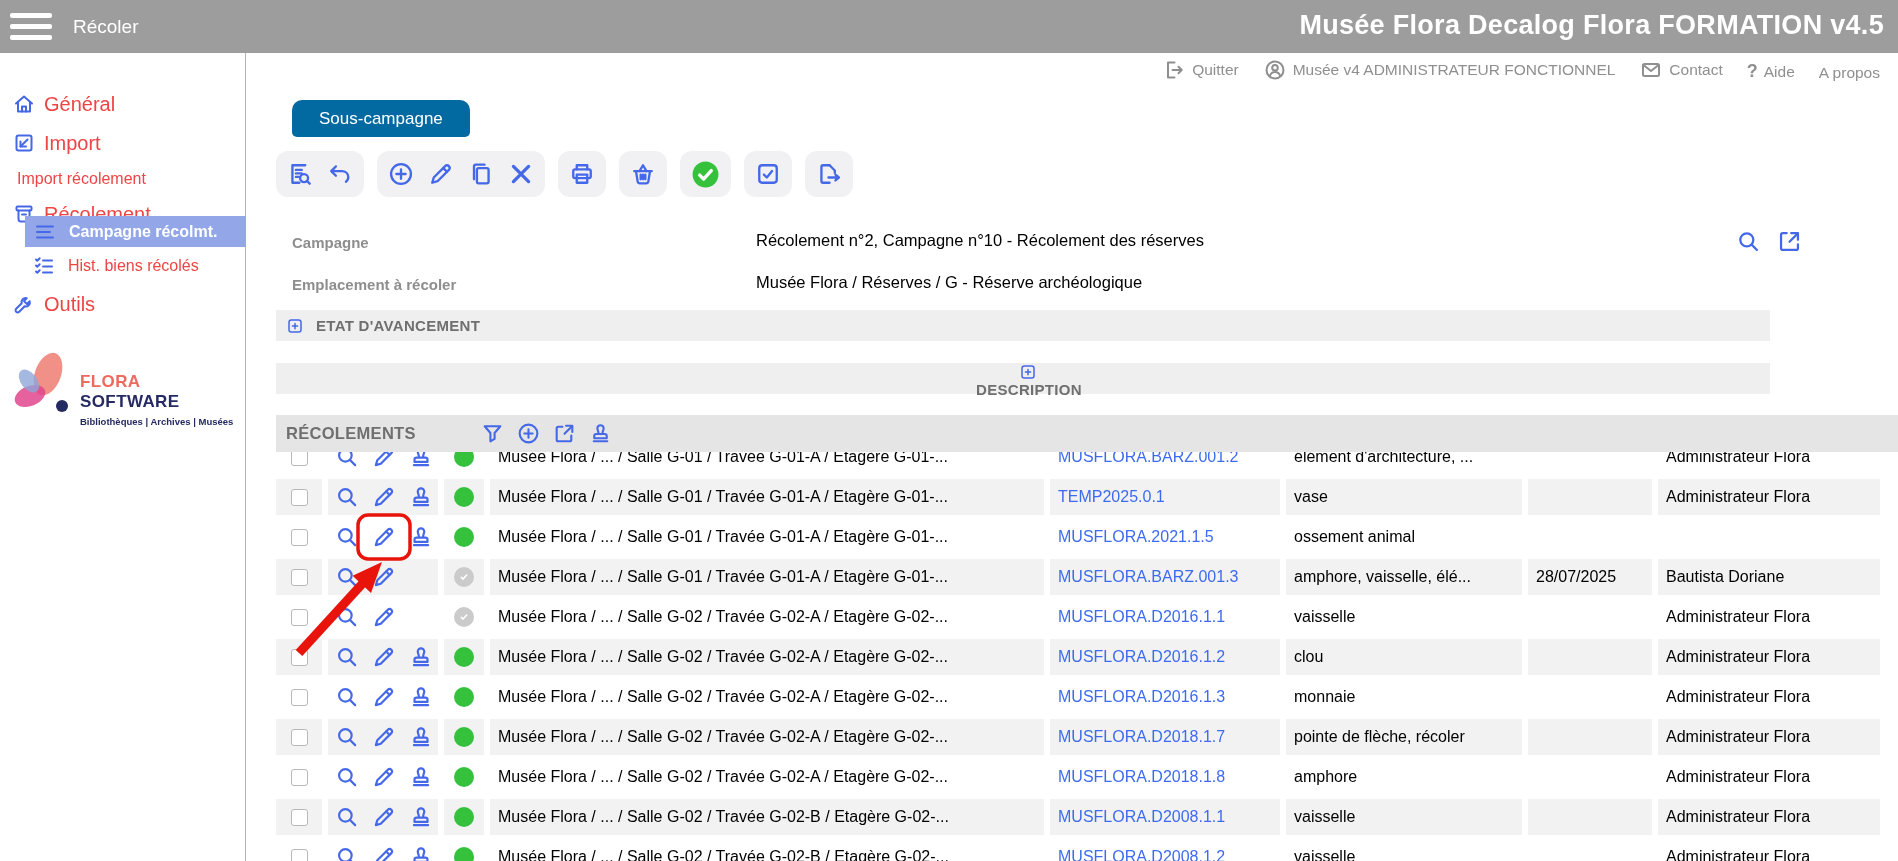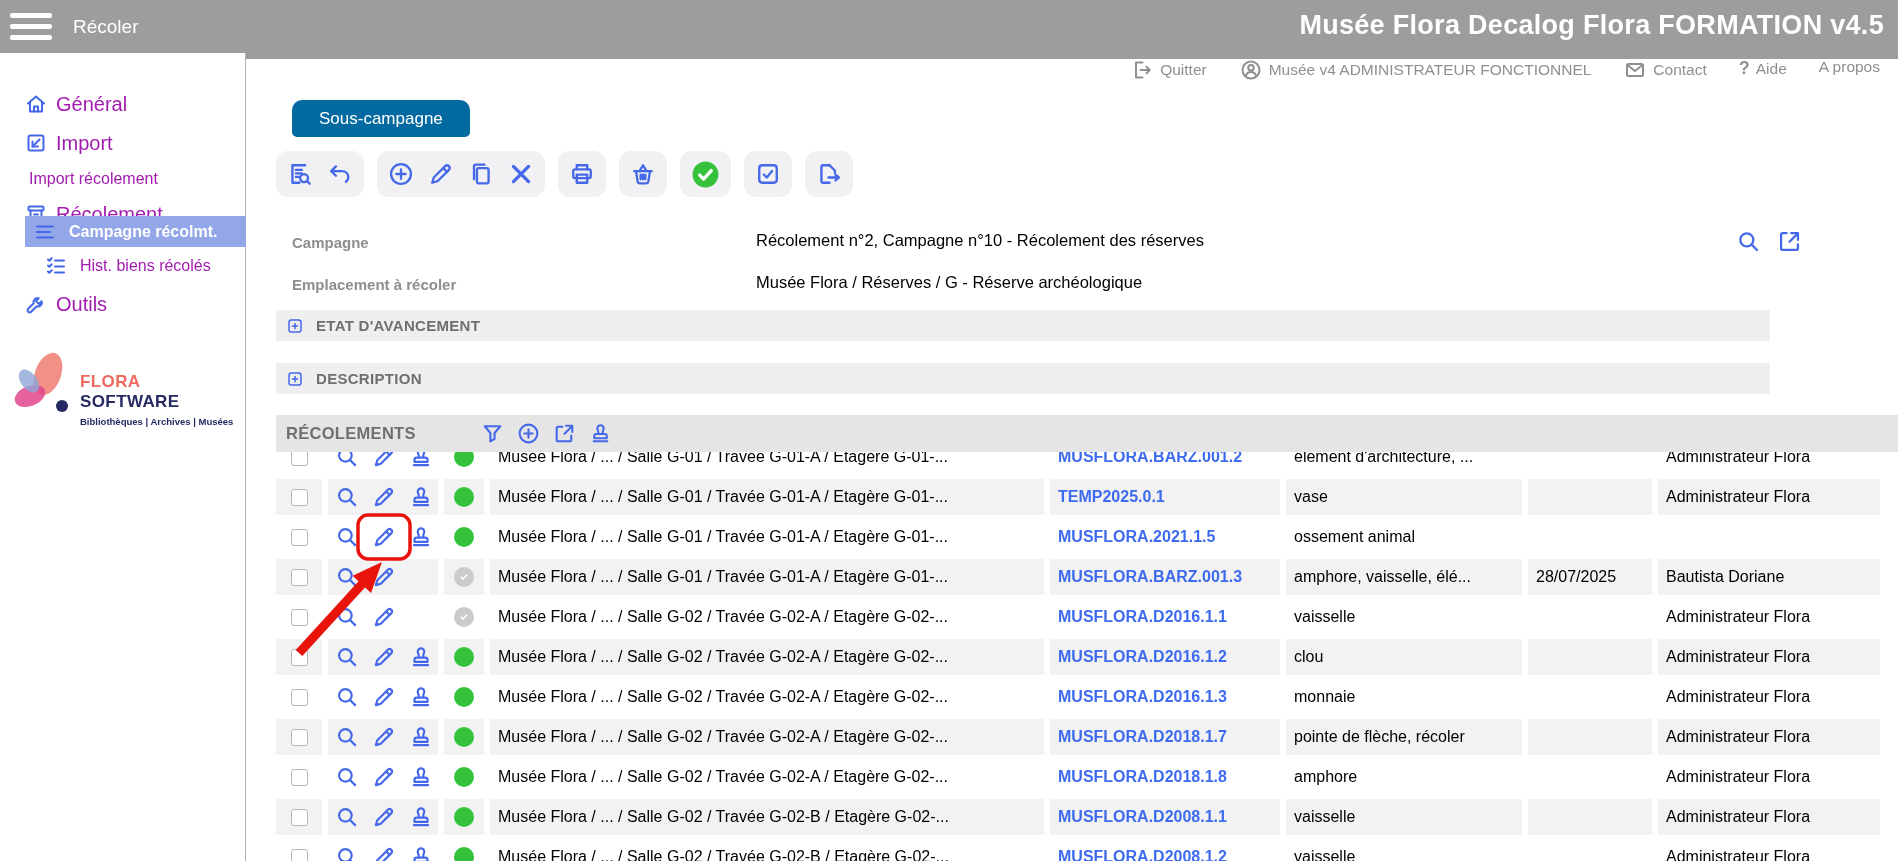--- a/index.html
+++ b/index.html
@@ -1,31 +1,31 @@
 <!DOCTYPE html>
 <html><head>
 <meta charset="utf-8">
 <style>
   * { margin:0; padding:0; box-sizing:border-box; }
   html,body { width:1898px; height:861px; overflow:hidden; background:#fff;
     font-family:"Liberation Sans","DejaVu Sans",sans-serif; }
 
   
-  #topbar { position:absolute; left:0; top:0; width:1898px; height:59px; background:#9d9d9d; }
+  #topbar { position:absolute; left:0; top:0; width:1898px; height:53px; background:#9d9d9d; }
   #hamburger { position:absolute; left:10px; top:13px; width:42px; height:27px; cursor:pointer; }
   #hamburger div { height:5px; background:#fff; border-radius:2px; margin-bottom:6px; }
   #module-title { position:absolute; left:73px; top:0; height:53px; line-height:53px;
     color:#fff; font-size:19px; }
   #app-title { position:absolute; right:14px; top:0; height:53px; line-height:50px;
     color:#fff; font-size:27px; font-weight:bold; letter-spacing:.3px; }
 
   
   #sidebar { position:absolute; left:0; top:53px; width:246px; height:808px;
     background:#fff; border-right:1.5px solid #b3b3b3; }
-  .side-item { position:absolute; left:12px; width:216px; display:flex; align-items:center; color:#a21caf; cursor:pointer; }
+  .side-item { position:absolute; left:0; width:216px; display:flex; align-items:center; color:#ef4444; cursor:pointer; }
   .side-item .ico { margin-left:12px; }
   .side-main { font-size:20px; }
   .side-main span.lbl { margin-left:8px; }
   .side-sub { font-size:16px; }
   #item-general { top:33px; height:36px; }
   #item-import  { top:72px; height:36px; }
   #item-import-rec { top:112px; height:28px; padding-left:17px; }
   #item-recolement { top:143px; height:36px; }
   #item-campagne { top:163px; height:31px; background:#93a7e8; left:25px; width:221px;
     color:#fff; font-weight:bold; font-size:16px; }
@@ -36,22 +36,22 @@
   #item-hist span.lbl { margin-left:12px; }
   #item-outils { top:233px; height:36px; }
 
   #logo { position:absolute; left:8px; top:295px; width:232px; height:80px; }
   #logo-text { position:absolute; left:72px; top:24px; }
   #logo-brand { font-size:17px; font-weight:bold; letter-spacing:.4px; }
   #logo-brand .b1 { color:#ed6a5e; } #logo-brand .b2 { color:#252a63; }
   #logo-tag { font-size:9.5px; font-weight:bold; color:#252a63; margin-top:4px; }
 
   
-  #userbar { position:absolute; right:18px; top:58px; display:flex; gap:32px;
-    color:#8f8f8f; font-size:15.5px; align-items:flex-start; }
+  #userbar { position:absolute; right:18px; top:58px; display:flex; gap:24px;
+    color:#8f8f8f; font-size:15.5px; align-items:flex-end; }
   .ub-item { display:flex; align-items:center; gap:6px; cursor:pointer; }
   .ub-item .ico svg { stroke:#8f8f8f; }
   .qmark { font-size:18px; font-weight:bold; }
 
   
   #tab-sous-campagne { position:absolute; left:292px; top:100px; height:37px;
     background:#0369a1; color:#fff; font-size:17px; border-radius:10px 10px 5px 5px;
     display:flex; align-items:center; padding:0 27px; cursor:pointer; }
   #toolbar { position:absolute; left:276px; top:151px; display:flex; gap:13px; }
   .pill { background:#f1f1f4; border-radius:12px; height:46px; display:flex;
@@ -61,42 +61,42 @@
   
   .field-label { position:absolute; left:292px; color:#8e8e8e; font-weight:bold; font-size:15px; }
   .field-value { position:absolute; left:756px; color:#000; font-size:16.5px; }
   #campagne-icons { position:absolute; left:1735px; top:228px; display:flex; gap:14px; }
 
   
   .section-bar { position:absolute; left:276px; width:1494px; height:31px; background:#efefef;
     display:flex; align-items:center; cursor:pointer; }
   .section-bar .ico { margin-left:10px; }
   .section-bar .sec-label { margin-left:12px; color:#6f6f6f; font-weight:bold; font-size:15px; letter-spacing:.3px; }
-  #bar-etat { top:310px; } #bar-desc { top:363px; }
+  #bar-etat { top:310px; } #bar-desc { top:363px;flex-direction:column; }
   #bar-recol { position:absolute; left:276px; top:415px; width:1895px; height:37px; background:#e5e5e5;
     display:flex; align-items:center;gap:48px; }
   #bar-recol .sec-title { margin-left:10px; color:#6f6f6f; font-weight:bold; font-size:16.5px; letter-spacing:.3px; }
   #recol-icons { display:flex; gap:11px; margin-left:16px; align-items:center; }
   #recol-icons .ico { cursor:pointer; }
 
   
   #table-viewport { position:absolute; left:0; top:452px; width:1898px; height:409px; overflow:hidden; }
   .trow { position:absolute; left:0; width:1898px; height:40px; }
   .cell { position:absolute; top:2px; height:36px; display:flex; align-items:center; }
   .shaded .cell { background:#f2f2f2; }
   .c-check { left:276px; width:46px; justify-content:center; }
   .c-icons { left:328px; width:110px; padding-left:6px; gap:11px; }
   .c-dot   { left:444px; width:40px; justify-content:center; }
   .c-loc   { left:490px;  width:554px; padding-left:8px; }
   .c-link  { left:1050px; width:230px; padding-left:8px; }
   .c-obj   { left:1286px; width:236px; padding-left:8px; }
   .c-date  { left:1528px; width:124px; padding-left:8px; }
   .c-admin { left:1658px; width:222px; padding-left:8px; }
   .cell, .tcell-text { font-size:16px; color:#000; white-space:nowrap; overflow:hidden; }
-  .inv-link { color:#3d6bef; font-weight:bold; cursor:pointer; }
+  .inv-link { color:#3d6bef; font-weight:normal; cursor:pointer; }
   .chk { width:17px; height:17px; border:1.5px solid #b8b8b8; border-radius:3px; background:#fff; cursor:pointer; }
   .dot { width:20px; height:20px; border-radius:50%; }
   .dot.green { background:#35c13c; }
   .dot.gray { background:#cbcbcb; display:flex; align-items:center; justify-content:center; }
 
   
   .ico { display:inline-flex; align-items:center; justify-content:center; line-height:0; }
   .ico svg { stroke:#4468e8; fill:none; stroke-width:2; stroke-linecap:round; stroke-linejoin:round; }
   .ico.gray svg { stroke:#8f8f8f; }
 

